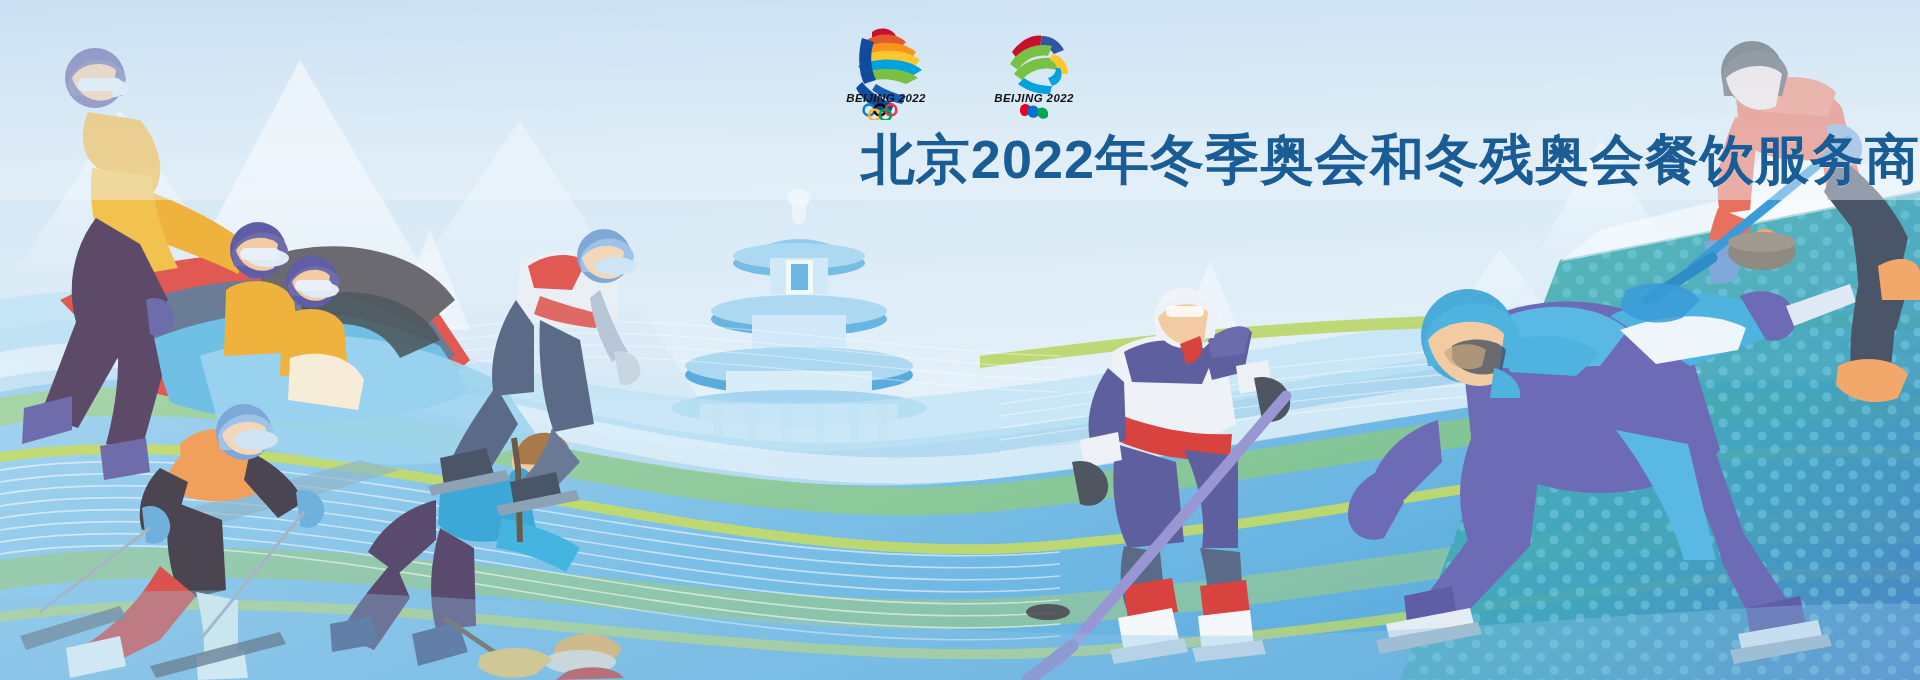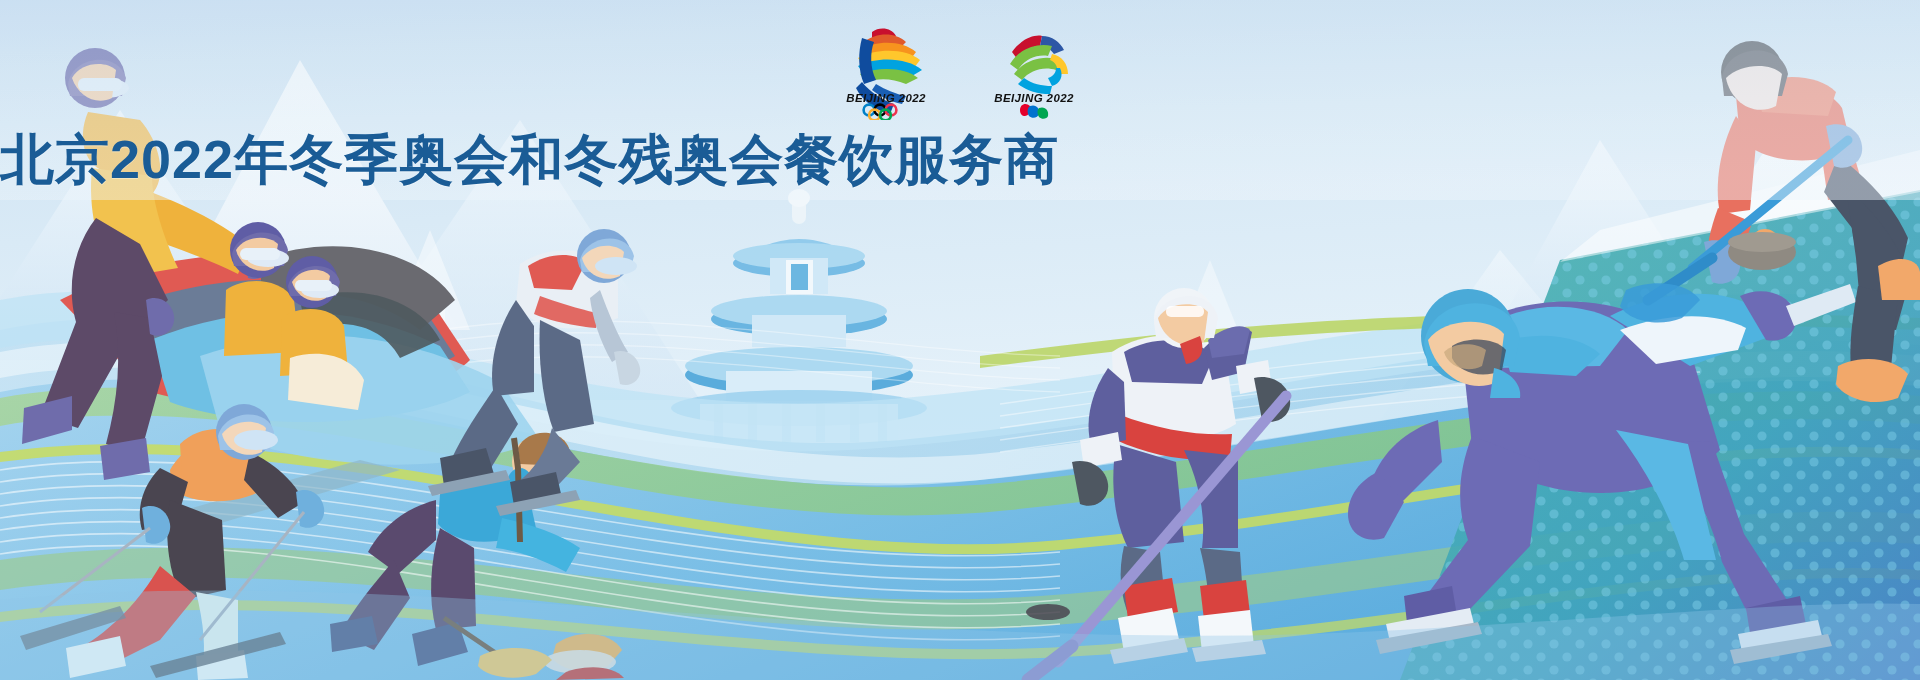--- a/index.html
+++ b/index.html
@@ -20,21 +20,21 @@
   #logo-row {
     position:absolute; left:0; top:22px; width:1920px;
     display:flex; justify-content:center; align-items:flex-start; gap:48px;
     z-index:40;
   }
   .emblem { width:100px; height:98px; position:relative; }
   .emblem svg { display:block; }
 
   #page-title {
     position:absolute; top:124px; left:0; width:1920px;
-    text-align:left;
+    text-align:right;
     font-family:"Liberation Sans", sans-serif;
     font-size:54px; font-weight:bold; letter-spacing:1px;
     color:#1a5c96;
     text-shadow:0 1px 0 rgba(255,255,255,.35);
     z-index:40;
     white-space:nowrap;
   }
 </style>
 </head>
 <body>

